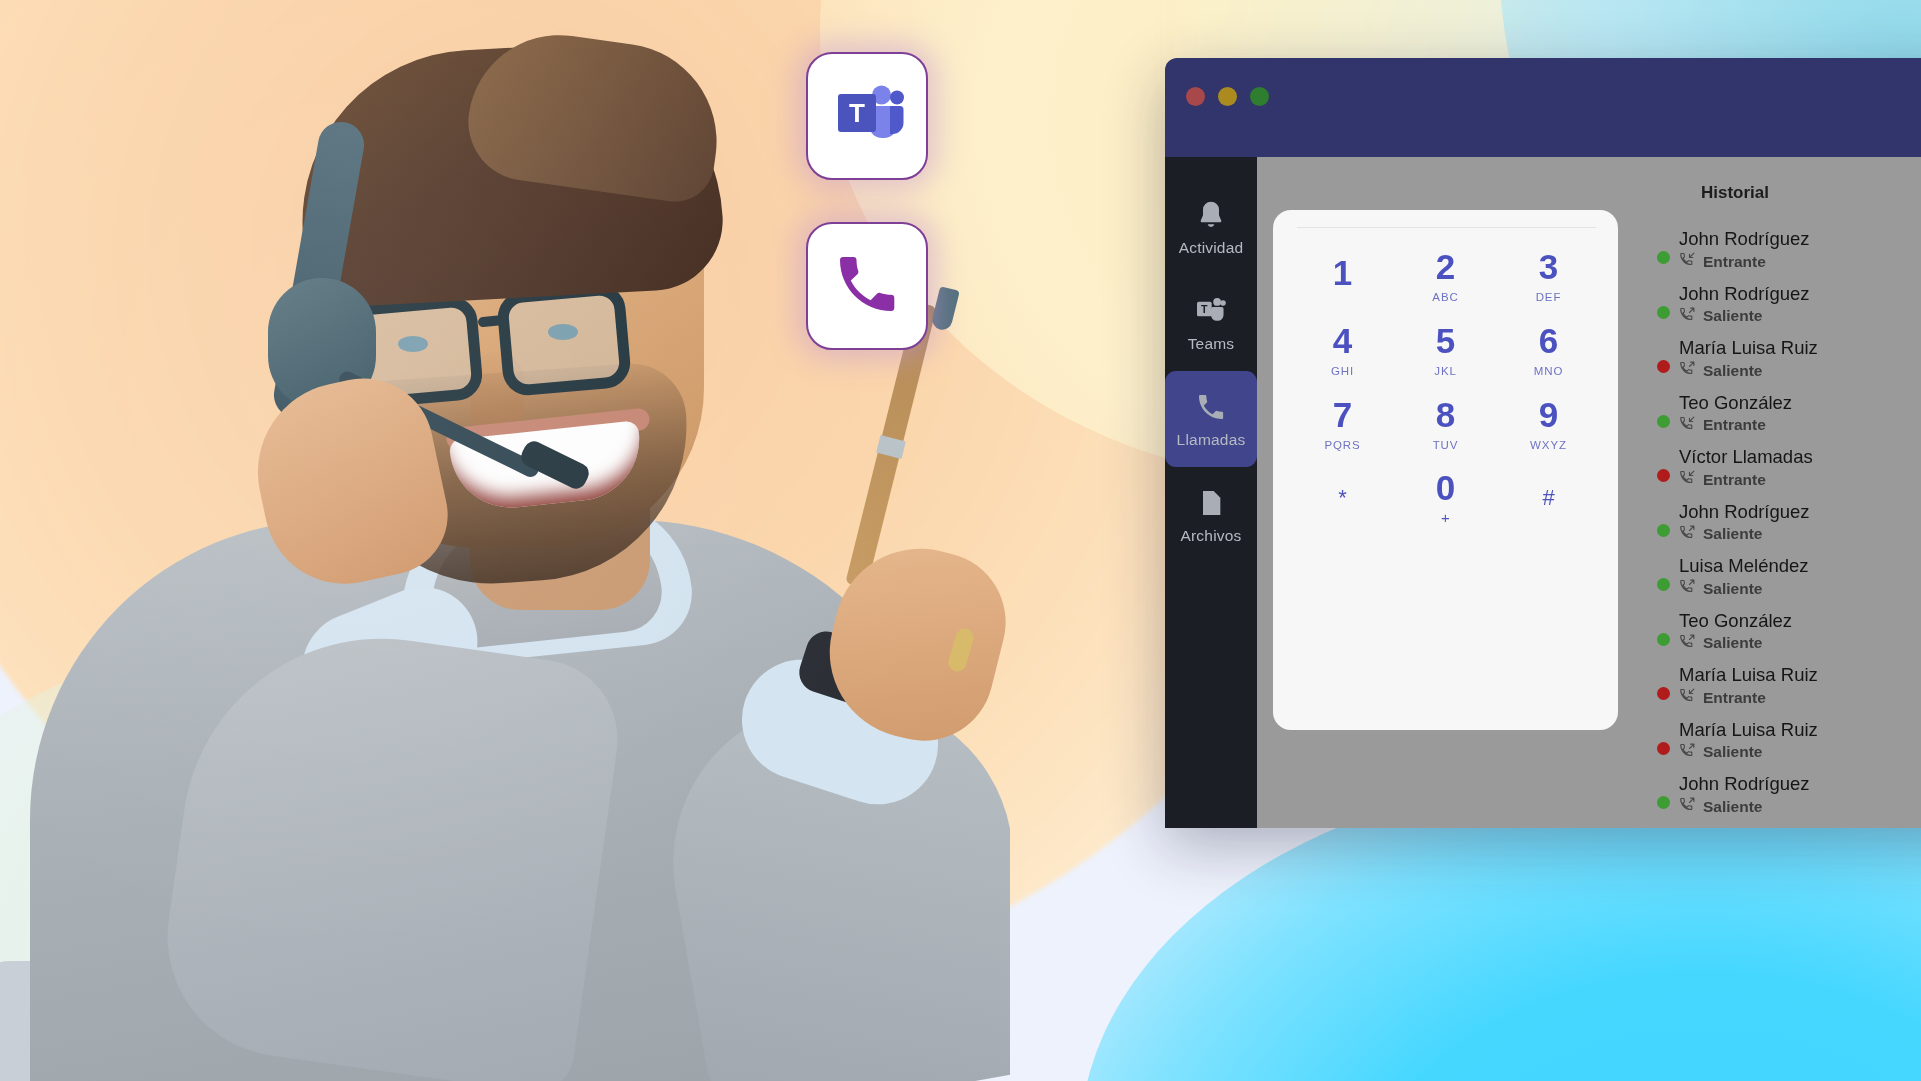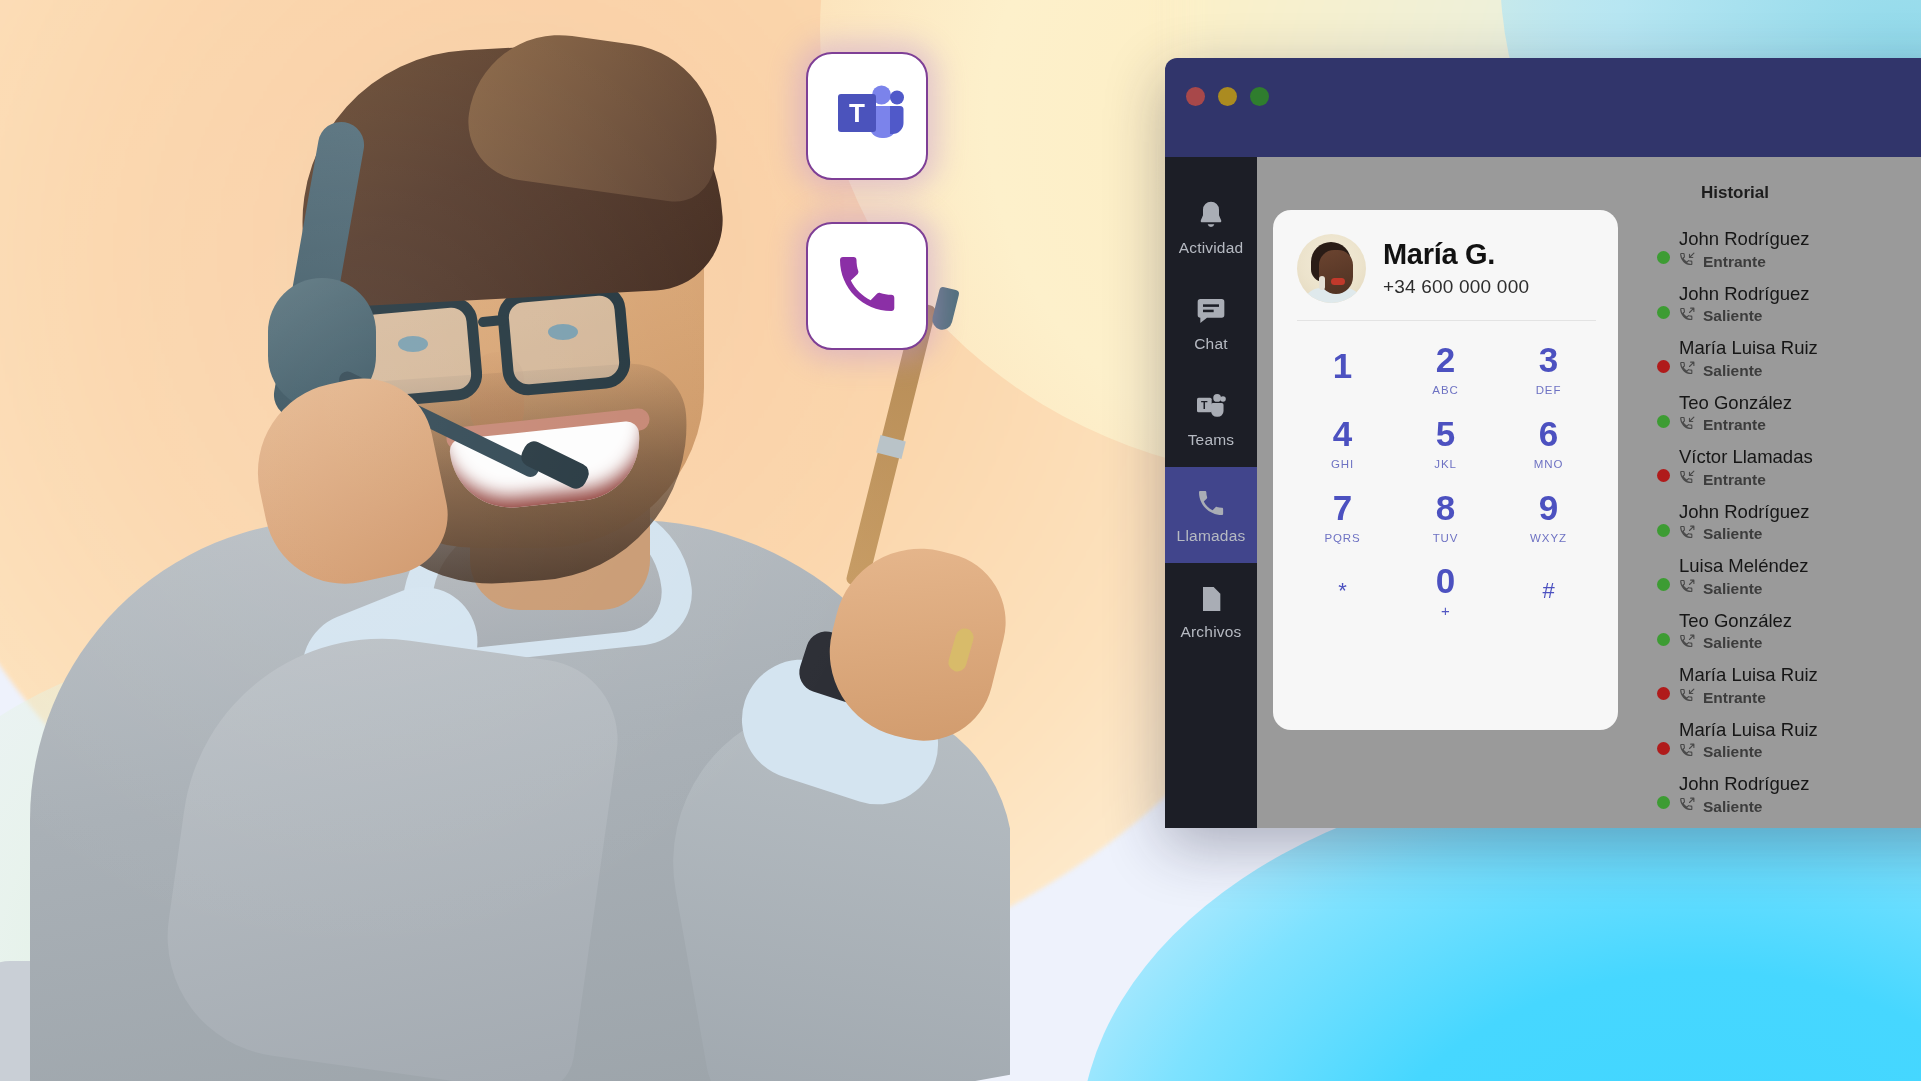--- a/index.html
+++ b/index.html
@@ -167,21 +167,21 @@
   .tl-dot.green{ background:#2f7d2e; }
 
   #win-body{ display:flex; height:671px; }
 
   
   #sidebar{ width:92px; background:#1c1e26; flex:0 0 92px; padding-top:22px; }
   .nav-item{
     height:96px; display:flex; flex-direction:column; align-items:center; justify-content:center;
     gap:7px; color:#b9bcc4; cursor:pointer;
   }
-  .nav-item.active{ background:#41458c; }
+  .nav-item.active{ background:#41458c;border-radius:11px; }
   .nav-ico{ width:34px; height:34px; display:flex; align-items:center; justify-content:center; }
   .nav-ico svg{ width:32px; height:32px; fill:#a9adb5; }
   .nav-lbl{ font-size:15.5px; letter-spacing:.2px; color:#b6bac2; white-space:nowrap; }
 
   
   #main-area{ flex:1; background:#9a9a9a; position:relative; }
 
   
   #dialer{
     position:absolute; left:16px; top:53px; width:345px; height:520px;
@@ -324,30 +324,20 @@
 
       <div class="nav-item">
         <span class="nav-ico">
           <svg viewBox="0 0 24 24">
               <path d="M12 2a6 6 0 0 0-6 6v4.2L4.4 16a1 1 0 0 0 .9 1.5h13.4a1 1 0 0 0 .9-1.5L18 12.2V8a6 6 0 0 0-6-6zm0 19a2.6 2.6 0 0 0 2.5-2h-5A2.6 2.6 0 0 0 12 21z"></path>
             </svg>
         </span>
         <span class="nav-lbl">Actividad</span>
       </div>
 
-      <div class="nav-item">
-        <span class="nav-ico">
-          <svg viewBox="0 0 24 24">
-              <path d="M4 3h16a2 2 0 0 1 2 2v10a2 2 0 0 1-2 2H9l-5 4v-4H4a2 2 0 0 1-2-2V5a2 2 0 0 1 2-2z"></path>
-              <rect x="6" y="7" width="12" height="1.9" fill="#1c1e26"></rect>
-              <rect x="6" y="11" width="8" height="1.9" fill="#1c1e26"></rect>
-            </svg>
-        </span>
-        <span class="nav-lbl">Chat</span>
-      </div>
 
       <div class="nav-item">
         <span class="nav-ico">
           <svg viewBox="0 0 24 24">
             <circle cx="16.6" cy="5.2" r="2.9"></circle>
               <circle cx="21" cy="6" r="2.1"></circle>
             <path d="M14 9h6a1.4 1.4 0 0 1 1.4 1.4V15a4.4 4.4 0 0 1-4.4 4.4h-.6A4.4 4.4 0 0 1 12 15v-4.6A1.4 1.4 0 0 1 13.4 9z"></path>
             <rect x="1.5" y="5" width="11" height="11" rx="1.2"></rect>
             <text x="7" y="13.4" text-anchor="middle" font-family="Liberation Sans, sans-serif" font-size="8" font-weight="700" fill="#1c1e26">T</text>
           </svg>
@@ -373,33 +363,20 @@
         </span>
         <span class="nav-lbl">Archivos</span>
       </div>
 
     </nav>
 
     <main id="main-area">
 
       <section id="dialer">
 
-        <div class="dl-head">
-          <div class="dl-avatar">
-            <div class="av-body"></div>
-            <div class="av-hair"></div>
-            <div class="av-face"></div>
-            <div class="av-ear"></div>
-            <div class="av-lip"></div>
-          </div>
-          <div>
-            <div class="dl-name">María G.</div>
-            <div class="dl-phone">+34 600 000 000</div>
-          </div>
-        </div>
 
         <div class="dl-sep"></div>
 
         <div class="keypad">
           <div class="key">
               <span class="key-d">1</span>
               <span class="key-l"></span>
             </div>
           <div class="key">
               <span class="key-d">2</span>

